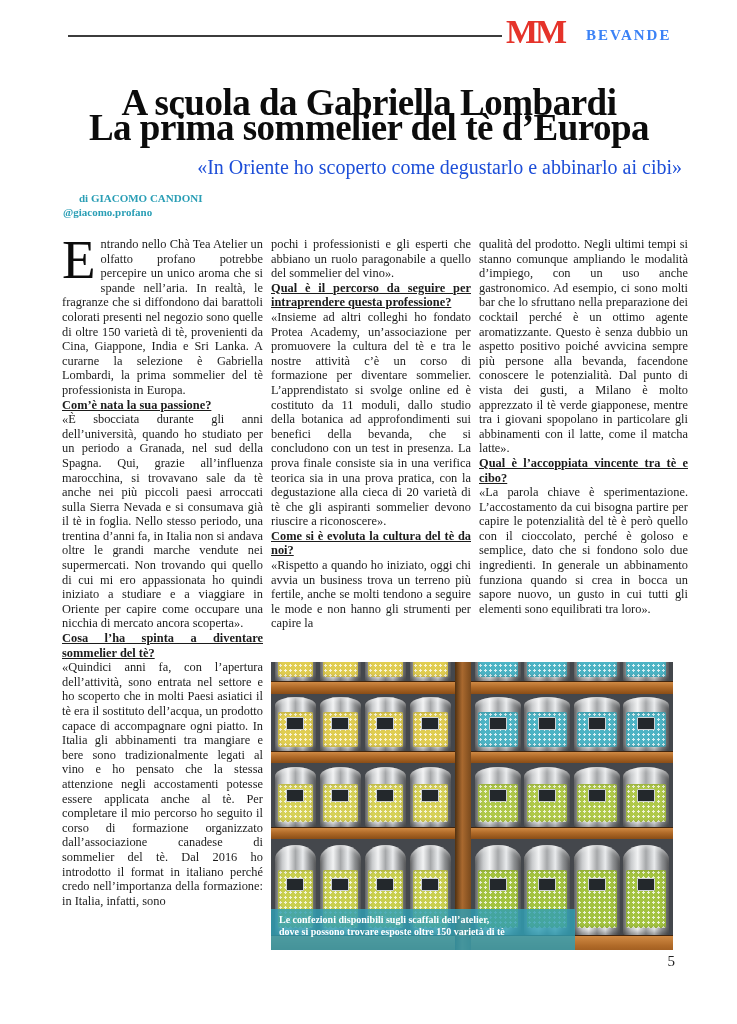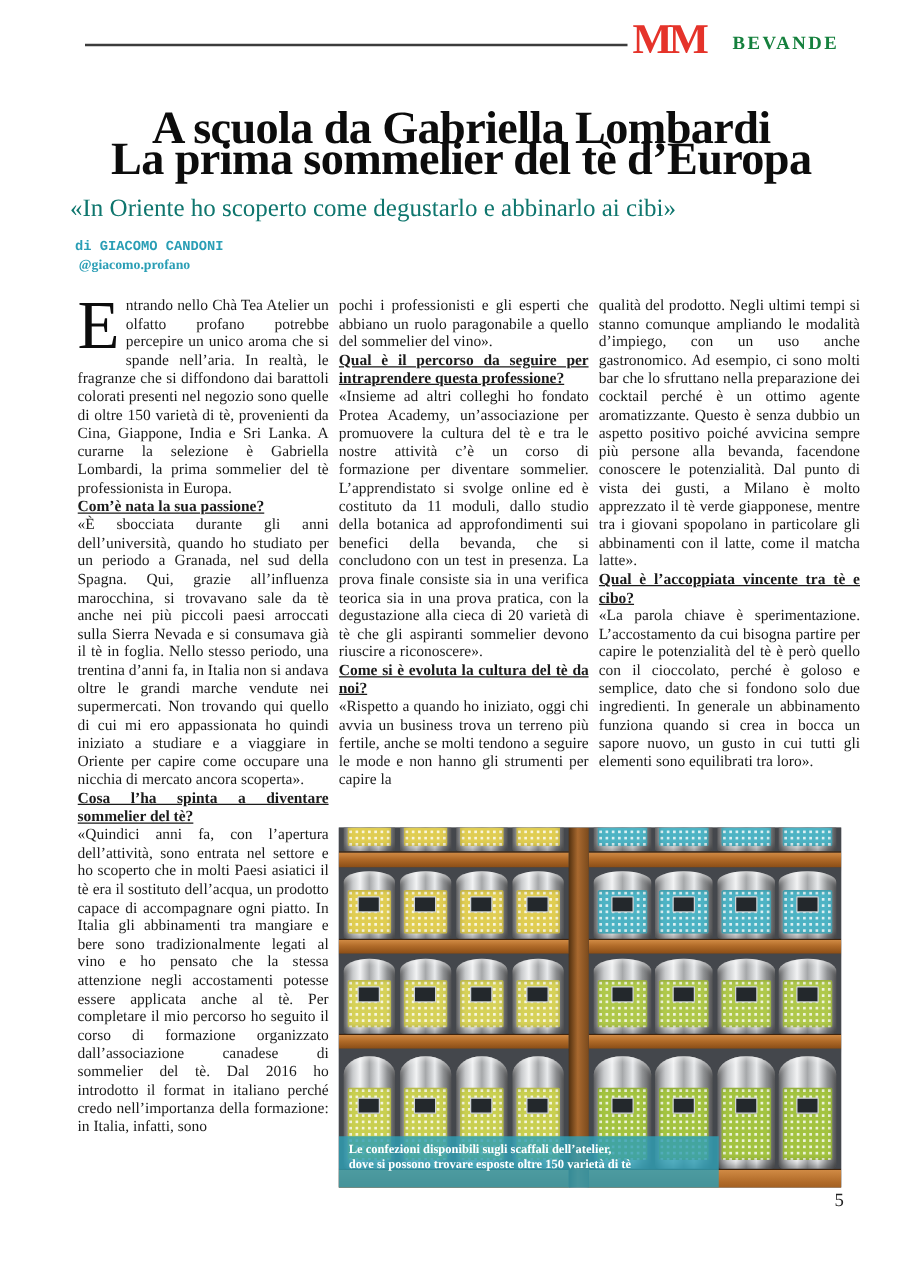--- a/index.html
+++ b/index.html
@@ -18,24 +18,24 @@
     position:absolute; left:586px; top:27px; font-size:15px; font-weight:bold;
     letter-spacing:2px; color:#2a9eb5;
   }
   
   .title-line{
     position:absolute; left:56px; width:626px; text-align:center;
     font-size:37px; line-height:41px; font-weight:bold; letter-spacing:-0.5px; color:#0c0c0c;
   }
   .title-1{top:70px;margin-top:12px;} .title-2{top:107px;}
   .subtitle{
-    position:absolute; left:56px; width:626px; top:156px; text-align:left;
-    font-size:20px; color:#0f766e;
-  }
-  .byline{position:absolute; left:60px; top:192px; font-size:11px; font-weight:bold; color:#2a9eb5;font-family:Liberation Mono, monospace;}
+    position:absolute; left:56px; width:626px; top:156px; text-align:right;
+    font-size:20px; color:#1d4ed8;
+  }
+  .byline{position:absolute; left:79px; top:192px; font-size:11px; font-weight:bold; color:#2a9eb5;}
   .social{position:absolute; left:63px; top:206px; font-size:11px; font-weight:bold; color:#2a9eb5;}
   
   .col{
     position:absolute; top:237px; overflow:hidden;
     font-size:12.4px; line-height:14.6px; text-align:justify;
   }
   .col-1{left:62px;  width:201px; height:732px;}
   .col-2{left:271px; width:200px; height:421px;}
   .col-3{left:479px; width:209px; height:421px;}
   .col p{margin:0; padding:0;}
@@ -91,21 +91,21 @@
   
   .page-number{position:absolute; left:645px; top:953px; width:30px; text-align:right; font-size:15px; color:#222;}
 </style>
 </head>
 <body>
 
 <div class="page">
 
   <div class="header-rule"></div>
   <div class="mm-logo" style="color: rgb(229, 51, 42);">MM</div>
-  <div class="section-label" style="color: #15803d;">BEVANDE</div>
+  <div class="section-label" style="color: #3b82f6;">BEVANDE</div>
 
   <div class="title-line title-1">A scuola da Gabriella Lombardi</div>
   <div class="title-line title-2">La prima sommelier del tè d’Europa</div>
   <div class="subtitle">«In Oriente ho scoperto come degustarlo e abbinarlo ai cibi»</div>
   <div class="byline">di GIACOMO CANDONI</div>
   <div class="social">@giacomo.profano</div>
 
   <div class="col col-1">
       <p class="para"><span class="dropcap">E</span>ntrando nello Chà Tea Atelier un olfatto profano potrebbe percepire un unico aroma che si spande nell’aria. In realtà, le fragranze che si diffondono dai barattoli colorati presenti nel negozio sono quelle di oltre 150 varietà di tè, provenienti da Cina, Giappone, India e Sri Lanka. A curarne la selezione è Gabriella Lombardi, la prima sommelier del tè professionista in Europa.</p>
       <p class="question">Com’è nata la sua passione?</p>

